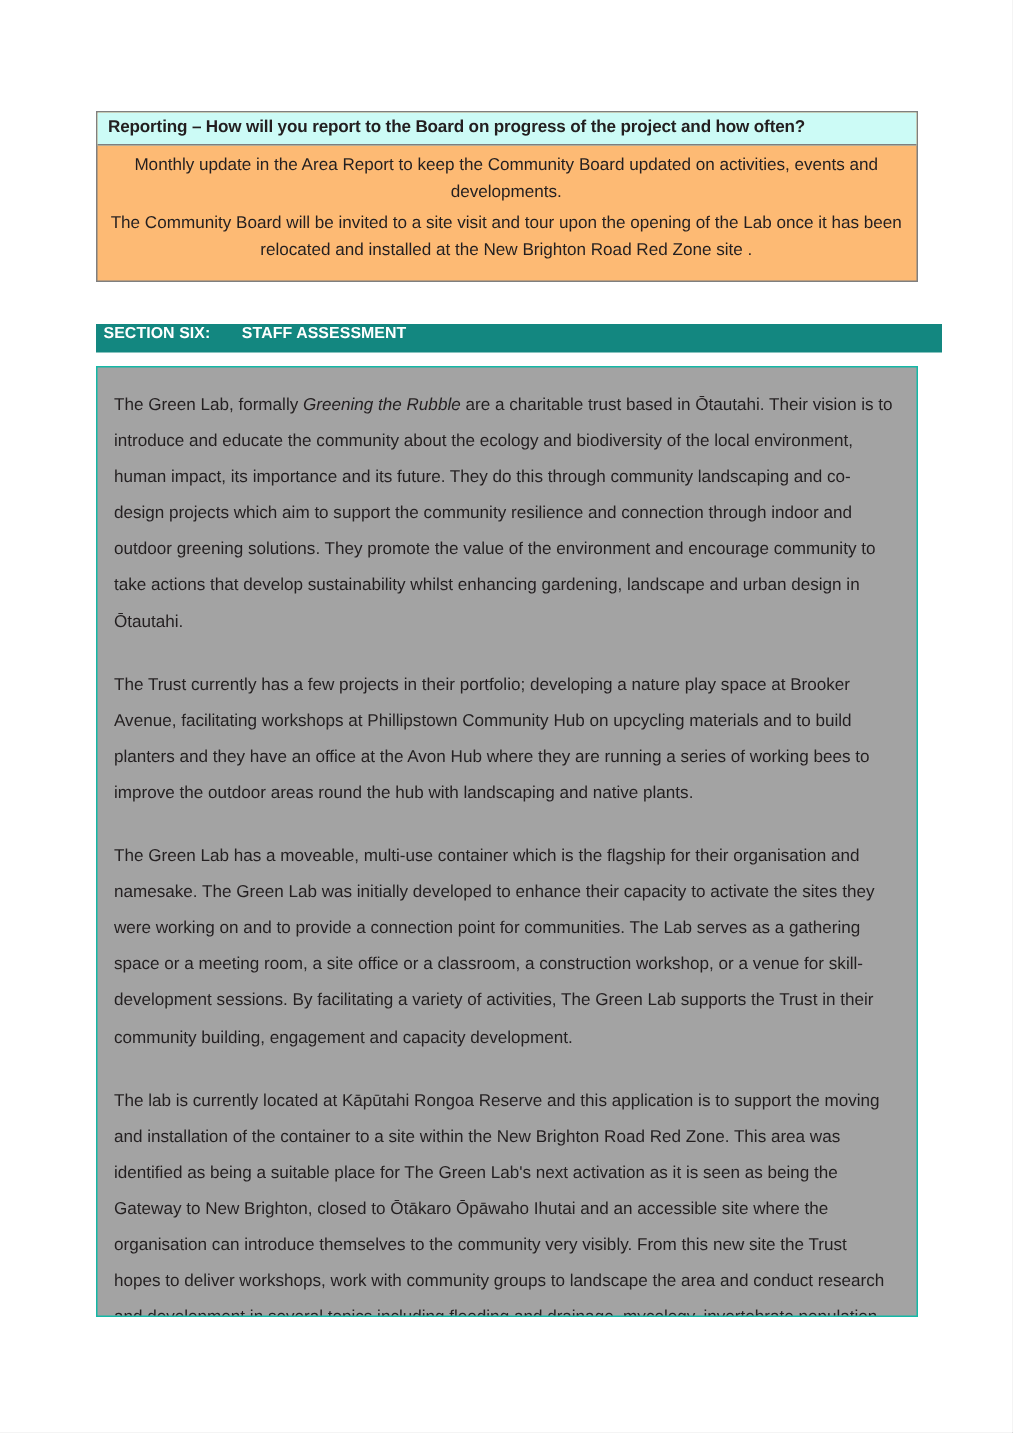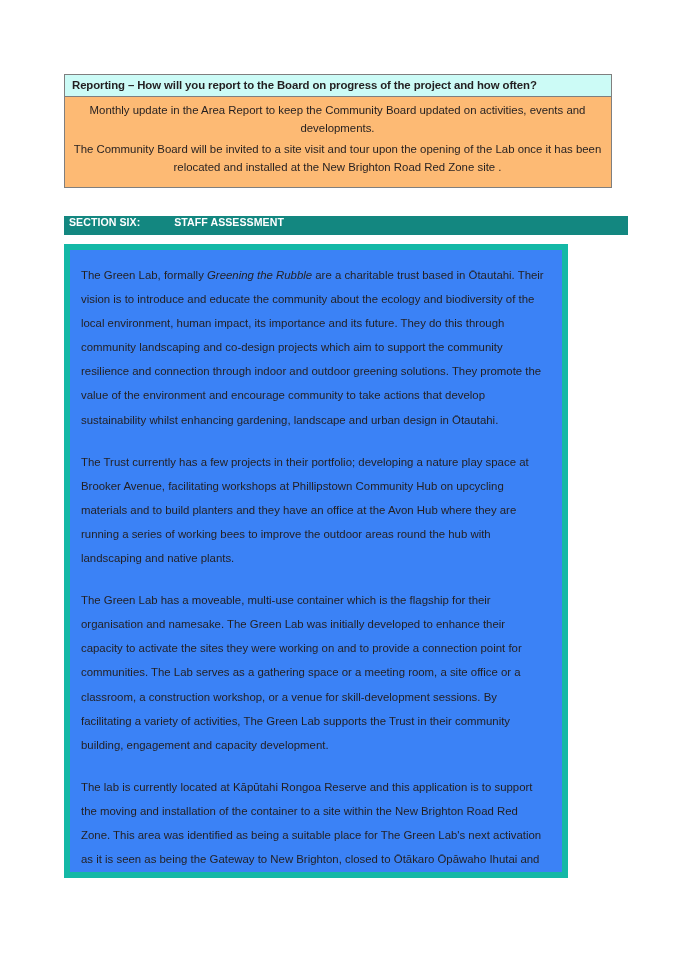--- a/index.html
+++ b/index.html
@@ -73,34 +73,34 @@
     font-weight: bold;
     letter-spacing: 0.05px;
     display: flex;
     box-sizing: border-box;
     padding-left: 5px;
   }
   .section-bar .sec-label {
     white-space: pre;
   }
   .section-bar .sec-title {
-    margin-left: 34px;
+    margin-left: 21px;
     white-space: pre;
   }
 
   
   .assessment-box {
     position: absolute;
     left: 64px;
     top: 244px;
-    width: 504px;
+    width: 548px;
     height: 634px;
-    border: 6px solid #14b8a6;
+    border: 1px solid #14b8a6;
     box-sizing: border-box;
-    background: #3b82f6;
+    background: #a3a3a3;
     overflow: hidden;
   }
   .assessment-inner {
     padding: 13px 14px 0 11px;
   }
   .assessment-inner p {
     margin: 0 0 18px 0;
     font-size: 11.4px;
     line-height: 24.1px;
     color: #231f20;

